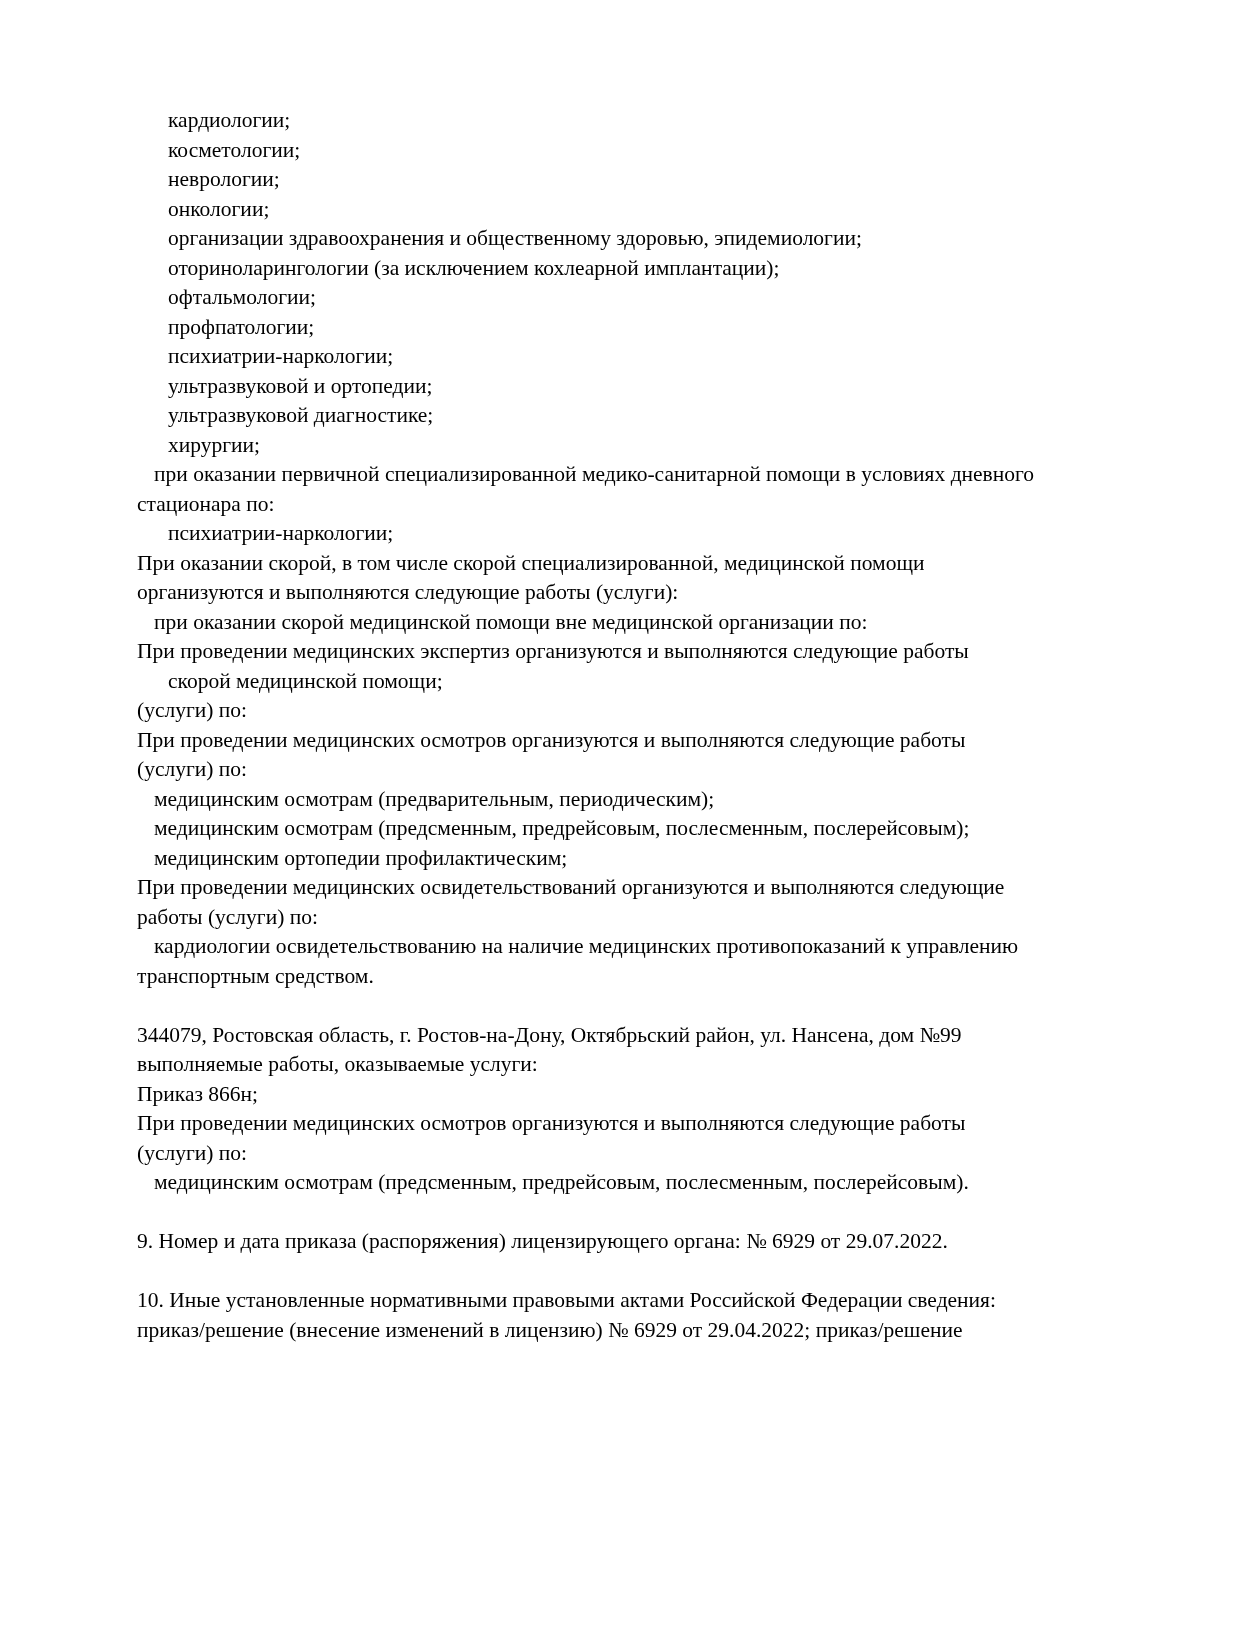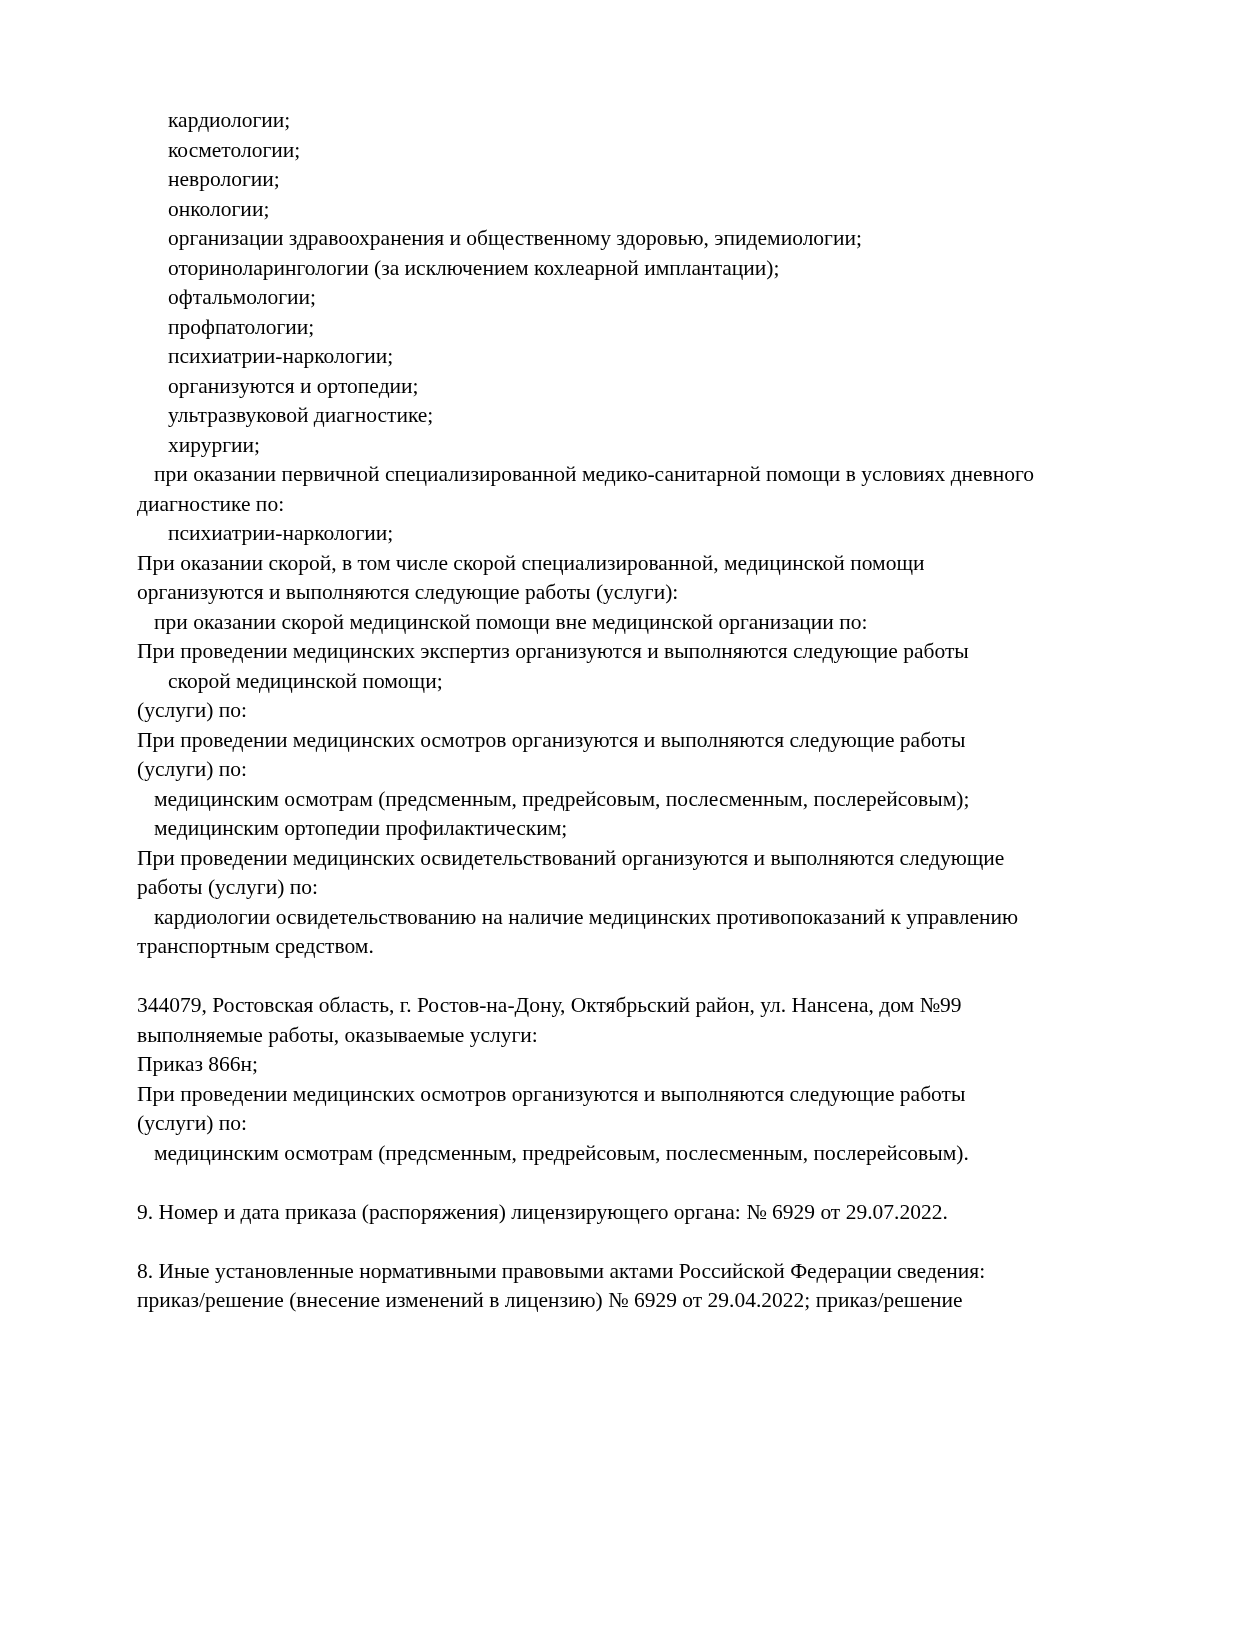--- a/index.html
+++ b/index.html
@@ -39,46 +39,47 @@
   <div class="text-block" id="lines-container" style="color: rgb(0, 0, 0);">
       <div class="line ind2">кардиологии;</div>
       <div class="line ind2">косметологии;</div>
       <div class="line ind2">неврологии;</div>
       <div class="line ind2">онкологии;</div>
       <div class="line ind2">организации здравоохранения и общественному здоровью, эпидемиологии;</div>
       <div class="line ind2">оториноларингологии (за исключением кохлеарной имплантации);</div>
       <div class="line ind2">офтальмологии;</div>
       <div class="line ind2">профпатологии;</div>
       <div class="line ind2">психиатрии-наркологии;</div>
-      <div class="line ind2">организуются и ортопедии;</div>
+      <div class="line ind2">ультразвуковой и ортопедии;</div>
       <div class="line ind2">ультразвуковой диагностике;</div>
       <div class="line ind2">хирургии;</div>
       <div class="line ind1">при оказании первичной специализированной медико-санитарной помощи в условиях дневного</div>
-      <div class="line ind0">диагностике по:</div>
+      <div class="line ind0">стационара по:</div>
       <div class="line ind2">психиатрии-наркологии;</div>
       <div class="line ind0">При оказании скорой, в том числе скорой специализированной, медицинской помощи</div>
       <div class="line ind0">организуются и выполняются следующие работы (услуги):</div>
       <div class="line ind1">при оказании скорой медицинской помощи вне медицинской организации по:</div>
       <div class="line ind0">При проведении медицинских экспертиз организуются и выполняются следующие работы</div>
       <div class="line ind2">скорой медицинской помощи;</div>
       <div class="line ind0">(услуги) по:</div>
       <div class="line ind0">При проведении медицинских осмотров организуются и выполняются следующие работы</div>
       <div class="line ind0">(услуги) по:</div>
+      <div class="line ind1">медицинским осмотрам (предварительным, периодическим);</div>
       <div class="line ind1">медицинским осмотрам (предсменным, предрейсовым, послесменным, послерейсовым);</div>
       <div class="line ind1">медицинским ортопедии профилактическим;</div>
       <div class="line ind0">При проведении медицинских освидетельствований организуются и выполняются следующие</div>
       <div class="line ind0">работы (услуги) по:</div>
       <div class="line ind1">кардиологии освидетельствованию на наличие медицинских противопоказаний к управлению</div>
       <div class="line ind0">транспортным средством.</div>
       <div class="line ind0">&nbsp;</div>
       <div class="line ind0">344079, Ростовская область, г. Ростов-на-Дону, Октябрьский район, ул. Нансена, дом №99</div>
       <div class="line ind0">выполняемые работы, оказываемые услуги:</div>
       <div class="line ind0">Приказ 866н;</div>
       <div class="line ind0">При проведении медицинских осмотров организуются и выполняются следующие работы</div>
       <div class="line ind0">(услуги) по:</div>
       <div class="line ind1">медицинским осмотрам (предсменным, предрейсовым, послесменным, послерейсовым).</div>
       <div class="line ind0">&nbsp;</div>
       <div class="line ind0">9. Номер и дата приказа (распоряжения) лицензирующего органа: № 6929 от 29.07.2022.</div>
       <div class="line ind0">&nbsp;</div>
-      <div class="line ind0">8. Иные установленные нормативными правовыми актами Российской Федерации сведения:</div>
+      <div class="line ind0">10. Иные установленные нормативными правовыми актами Российской Федерации сведения:</div>
       <div class="line ind0">приказ/решение (внесение изменений в лицензию) № 6929 от 29.04.2022; приказ/решение</div>
     </div>
 </div>
 
 </body></html>

